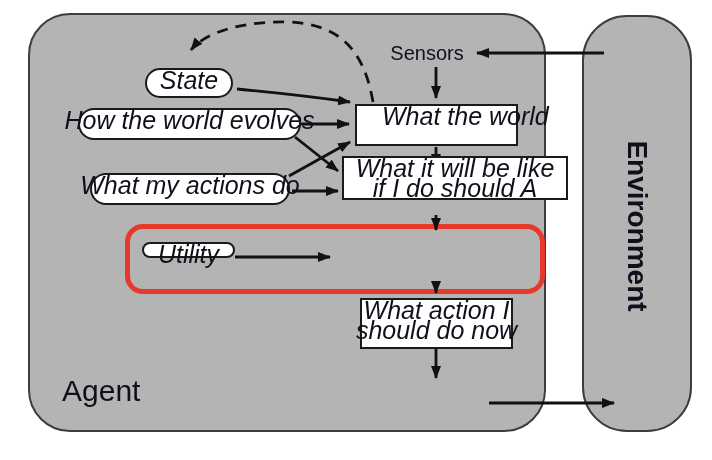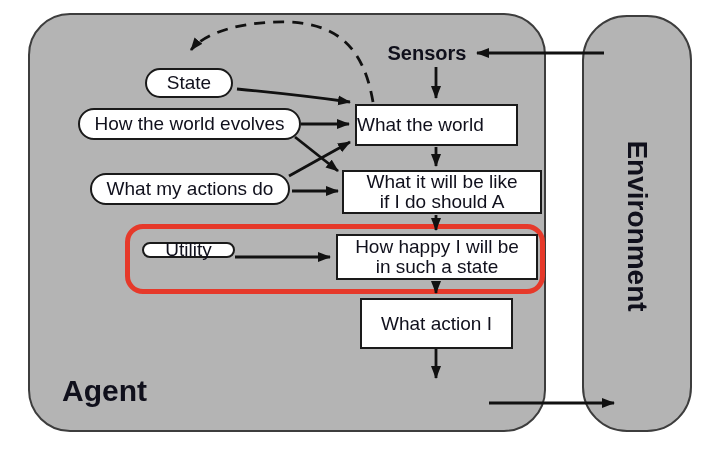--- a/index.html
+++ b/index.html
@@ -19,35 +19,35 @@
     border:2px solid var(--panel_border);
   }
   .panel.agent{left:28px;top:13px;width:518px;height:419px;border-radius:42px}
   .panel.env{left:582px;top:15px;width:110px;height:417px;border-radius:45px}
   .arrow-layer{position:absolute;left:0;top:0;pointer-events:none}
   .ar{stroke:var(--arrow);stroke-width:2.8;fill:none}
   .ar.dashed{stroke-dasharray:11 8}
   .node{
     position:absolute;background:var(--shape_fill);
     border:2px solid var(--shape_border);
-    display:flex;flex-direction:column;align-items:center;justify-content:center;
-    font-size:19px;line-height:20px;text-align:center;white-space:nowrap;
+    display:flex;flex-direction:column;align-items:center;justify-content:flex-start;
+    font-size:25px;line-height:20px;text-align:center;white-space:nowrap;font-style:italic;
   }
   .oval{border-radius:999px}
-  .box.left-align{align-items:flex-start;text-align:left;padding-left:0}
+  .box.left-align{align-items:flex-start;text-align:left;padding-left:25px}
   .hl{
     position:absolute;left:125px;top:224px;width:420px;height:70px;
     border:5px solid var(--highlight);border-radius:18px;background:transparent;
   }
   .io-label{
-    position:absolute;font-weight:bold;font-size:20px;white-space:nowrap;
+    position:absolute;font-weight:normal;font-size:20px;white-space:nowrap;
     transform:translateX(-50%);
   }
   .agent-label{
-    position:absolute;left:62px;top:374px;font-weight:bold;font-size:30px;
+    position:absolute;left:62px;top:374px;font-weight:normal;font-size:30px;
   }
   .env-label{
     position:absolute;left:637px;top:226px;font-weight:bold;font-size:28px;
     white-space:nowrap;transform:translate(-50%,-50%) rotate(90deg);
   }
 </style>
 </head>
 <body>
 
 <div class="stage">
@@ -88,30 +88,27 @@
   <div class="node oval" style="left:78px;top:108px;width:223px;height:32px">
     <span>How the world evolves</span>
   </div>
   <div class="node oval" style="left:142px;top:242px;width:93px;height:16px">
     <span>Utility</span>
   </div>
 
   <div class="node box left-align" style="left:355px;top:104px;width:163px;height:42px">
     <span>What the world</span>
   </div>
-  <div class="node box" style="left:342px;top:170px;width:200px;height:44px">
+  <div class="node box" style="left:342px;top:156px;width:226px;height:44px">
     <span>What it will be like</span>
     <span>if I do should A</span>
   </div>
-  <div class="node box" style="left:336px;top:234px;width:202px;height:46px">
-    <span>How happy I will be</span>
-    <span>in such a state</span>
-  </div>
   <div class="node box" style="left:360px;top:298px;width:153px;height:51px">
     <span>What action I</span>
+    <span>should do now</span>
   </div>
 
   <div class="io-label" style="left:427px;top:42px">Sensors</div>
 
   <div class="agent-label">Agent</div>
   <div class="env-label">Environment</div>
 
 </div>
 
 </body></html>

